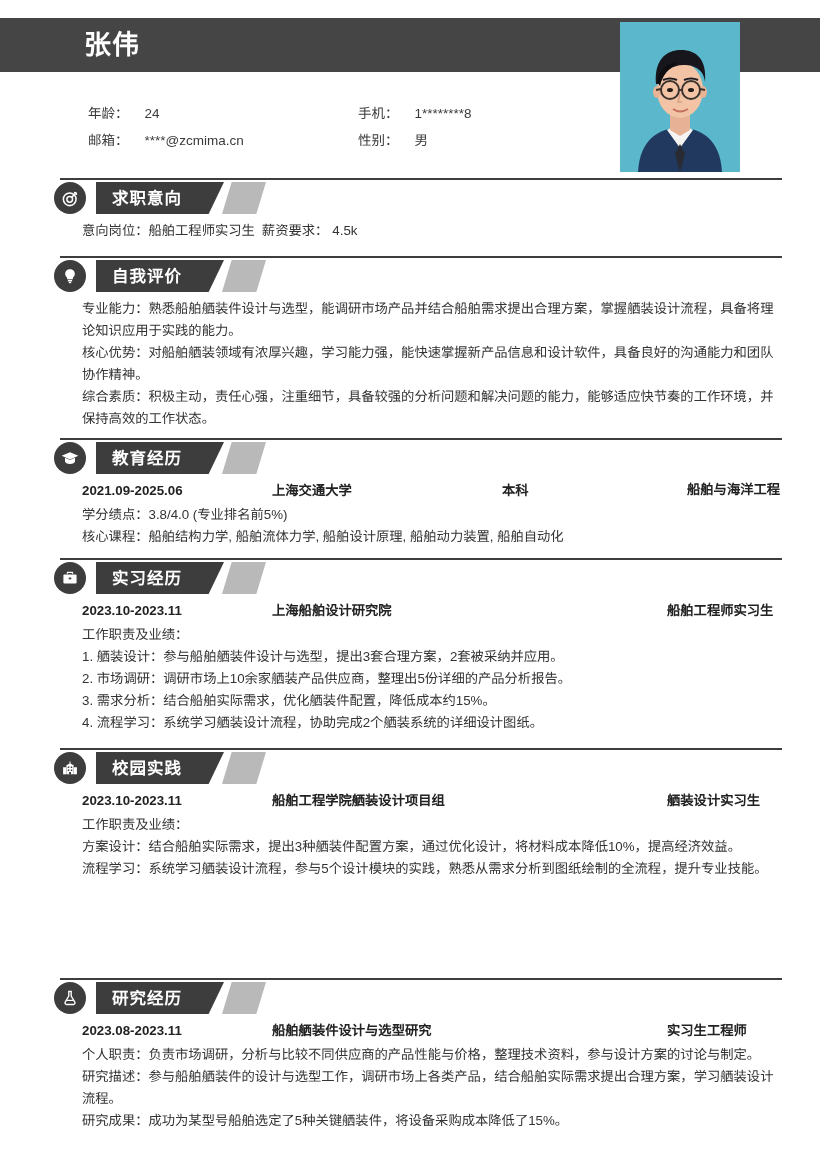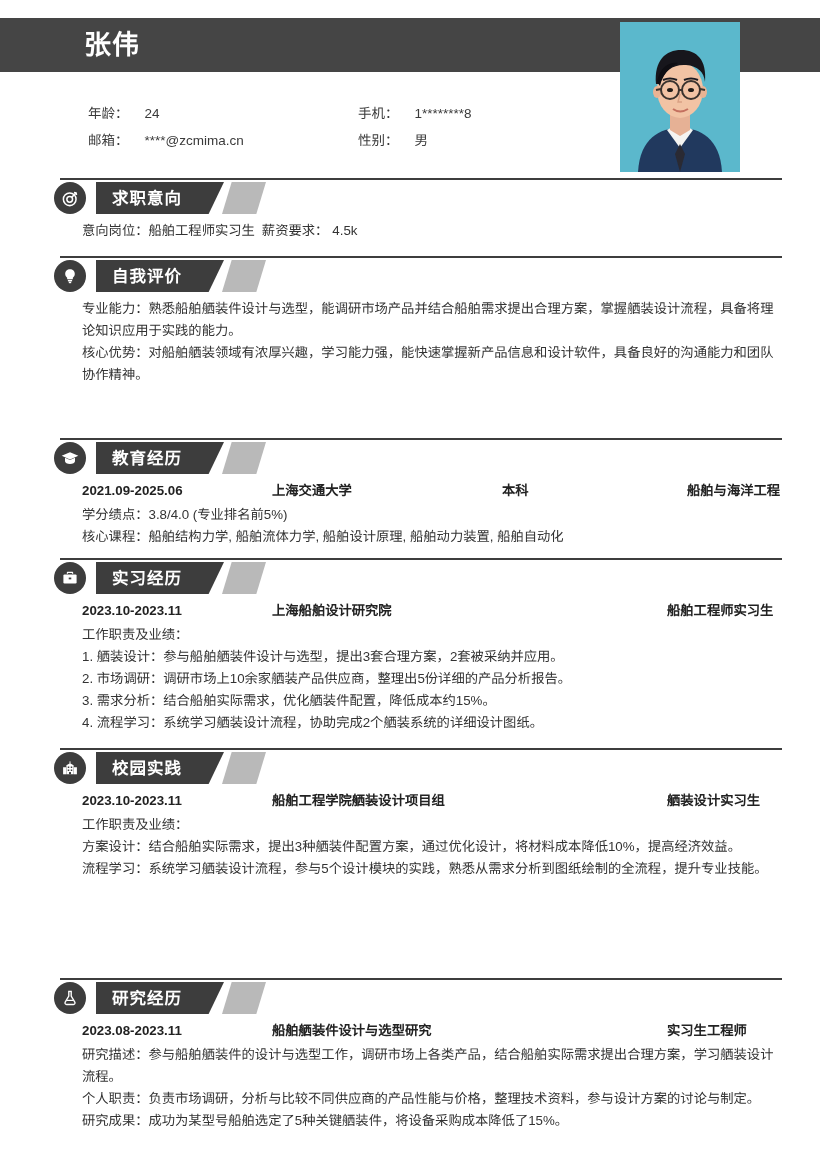--- a/index.html
+++ b/index.html
@@ -168,21 +168,21 @@
     font-size: 13.3px;
     font-weight: bold;
     color: #222222;
     line-height: 22px;
     margin-bottom: 2px;
     white-space: nowrap;
   }
   .e-date { width: 190px; }
   .e-org  { width: 230px; }
   .e-deg  { width: 185px; }
-  .e-maj  { flex: 1; }
+  .e-maj  { flex: 1; font-family: Liberation Mono, monospace; }
 
   .entry-row.intern .e-date { width: 190px; }
   .entry-row.intern .e-org  { width: 395px; }
   .entry-row.intern .e-role { flex: 1; }
 
   .inline-row {
     display: flex;
     font-size: 13.3px;
     line-height: 22px;
     color: #333333;
@@ -291,20 +291,21 @@
           <path d="M10.4 20.6 L13.6 20.6" stroke-width="2"></path>
         </svg>
       </div>
       <div class="sec-banner"></div>
       <div class="sec-title">自我评价</div>
       <div class="sec-chevron"></div>
     </div>
     <div class="sec-body">
       <div class="line">专业能力：熟悉船舶舾装件设计与选型，能调研市场产品并结合船舶需求提出合理方案，掌握舾装设计流程，具备将理论知识应用于实践的能力。</div>
       <div class="line">核心优势：对船舶舾装领域有浓厚兴趣，学习能力强，能快速掌握新产品信息和设计软件，具备良好的沟通能力和团队协作精神。</div>
+      <div class="line">综合素质：积极主动，责任心强，注重细节，具备较强的分析问题和解决问题的能力，能够适应快节奏的工作环境，并保持高效的工作状态。</div>
     </div>
   </div>
 
   <div class="section" style="top:438px;">
     <div class="rule"></div>
     <div class="sec-head">
       <div class="sec-icon">
         <svg width="20" height="20" viewBox="0 0 24 24" fill="#ffffff">
           <path d="M12 5 L22 9.4 L12 13.8 L2 9.4 Z"></path>
           <path d="M6 11.6 L6 16 C6 17.9 8.7 19.2 12 19.2 C15.3 19.2 18 17.9 18 16 L18 11.6 L12 14.3 Z"></path>
@@ -400,19 +401,19 @@
       <div class="sec-banner"></div>
       <div class="sec-title">研究经历</div>
       <div class="sec-chevron"></div>
     </div>
     <div class="sec-body">
       <div class="entry-row intern">
         <div class="e-date">2023.08-2023.11</div>
         <div class="e-org">船舶舾装件设计与选型研究</div>
         <div class="e-role">实习生工程师</div>
       </div>
+      <div class="line">个人职责：负责市场调研，分析与比较不同供应商的产品性能与价格，整理技术资料，参与设计方案的讨论与制定。</div>
       <div class="line">研究描述：参与船舶舾装件的设计与选型工作，调研市场上各类产品，结合船舶实际需求提出合理方案，学习舾装设计流程。</div>
-      <div class="line">个人职责：负责市场调研，分析与比较不同供应商的产品性能与价格，整理技术资料，参与设计方案的讨论与制定。</div>
       <div class="line">研究成果：成功为某型号船舶选定了5种关键舾装件，将设备采购成本降低了15%。</div>
     </div>
   </div>
 
 </div>
 
 </body></html>

